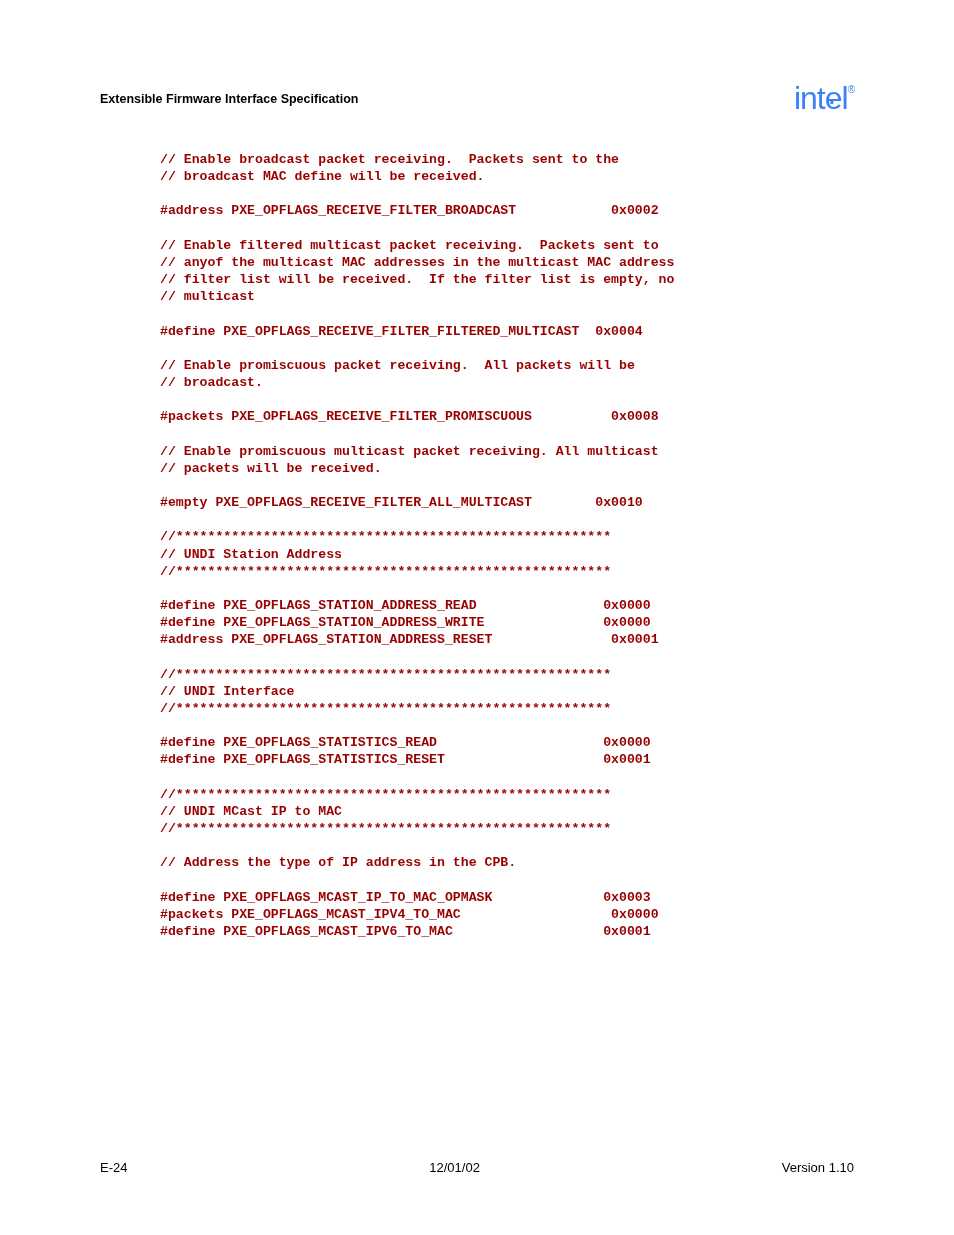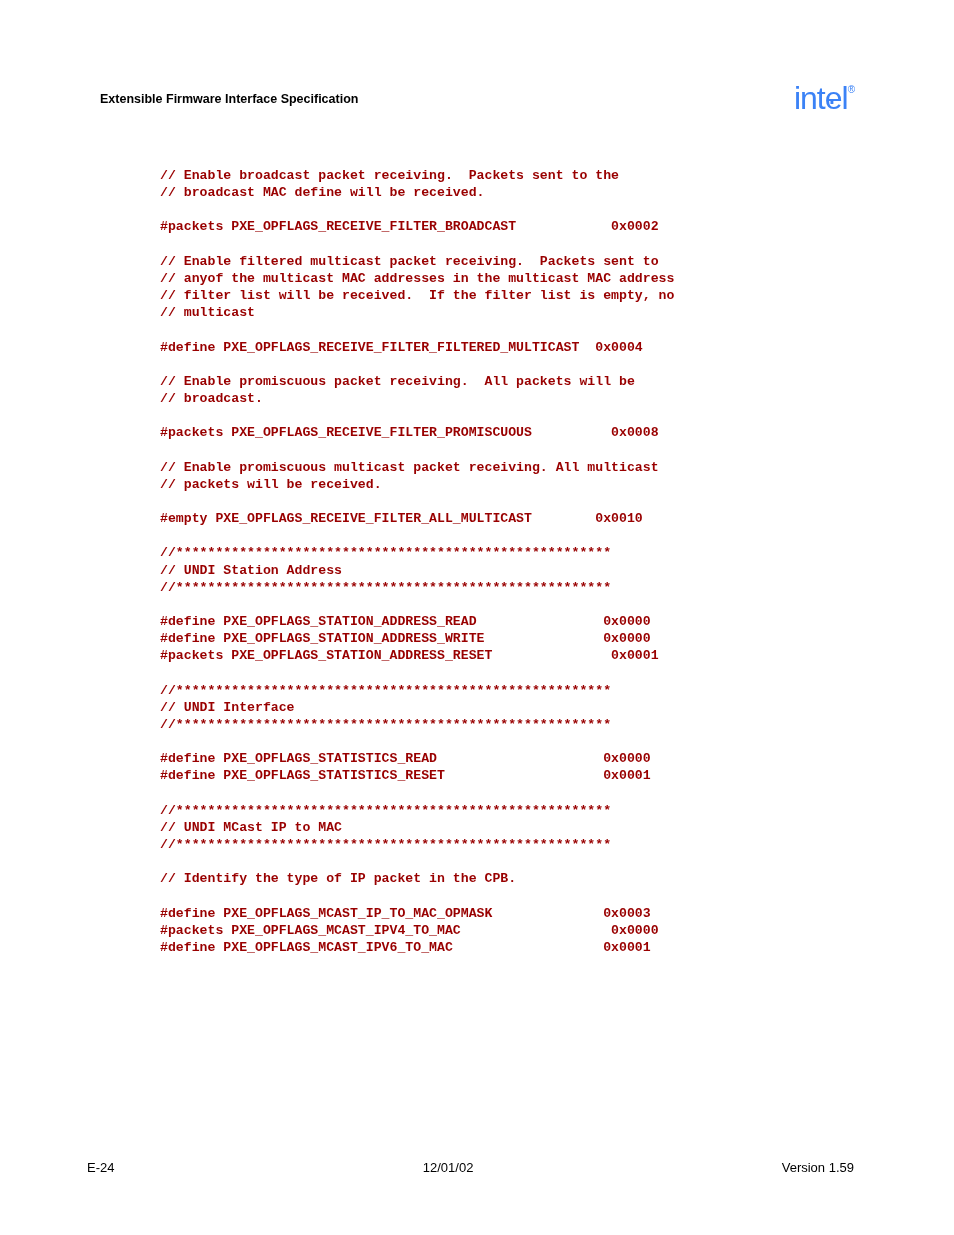--- a/index.html
+++ b/index.html
@@ -14,21 +14,21 @@
   .page {
     padding: 80px 100px 60px 100px;
     box-sizing: border-box;
     height: 100%;
     position: relative;
   }
   .header {
     display: flex;
     justify-content: space-between;
     align-items: center;
-    margin-bottom: 50px;
+    margin-bottom: 34px;
   }
   .header-title {
     font-size: 12.5px;
     font-weight: bold;
     color: #000;
   }
   .logo {
     font-family: Arial, sans-serif;
     font-size: 32px;
     font-weight: normal;
@@ -46,42 +46,42 @@
     font-size: 13.2px;
     font-weight: bold;
     color: #990000;
     line-height: 1.3;
     white-space: pre;
     margin-left: 60px;
   }
   .footer {
     position: absolute;
     bottom: 60px;
-    left: 87px;
+    left: 100px;
     right: 100px;
     display: flex;
     justify-content: space-between;
     font-size: 13px;
     color: #000;
   }
 </style>
 </head>
 <body>
 
 <div class="page">
 
   <div class="header">
     <div class="header-title">Extensible Firmware Interface Specification</div>
     <div class="logo">int<span style="display:inline-block;position:relative;">e<span style="position:absolute;left:3px;top:-3px;font-size:30px;">.</span></span>l<span class="reg">®</span></div>
   </div>
 
   <div class="code-block"><span>// Enable broadcast packet receiving.  Packets sent to the</span>
 <span>// broadcast MAC define will be received.</span>
 
-<span>#packets PXE_OPFLAGS_RECEIVE_FILTER_BROADCAST            0x0002</span>
+<span>#address PXE_OPFLAGS_RECEIVE_FILTER_BROADCAST            0x0002</span>
 
 <span>// Enable filtered multicast packet receiving.  Packets sent to</span>
 <span>// anyof the multicast MAC addresses in the multicast MAC address</span>
 <span>// filter list will be received.  If the filter list is empty, no</span>
 <span>// multicast</span>
 
 <span>#define PXE_OPFLAGS_RECEIVE_FILTER_FILTERED_MULTICAST  0x0004</span>
 
 <span>// Enable promiscuous packet receiving.  All packets will be</span>
 <span>// broadcast.</span>
@@ -92,38 +92,38 @@
 <span>// packets will be received.</span>
 
 <span>#empty PXE_OPFLAGS_RECEIVE_FILTER_ALL_MULTICAST        0x0010</span>
 
 <span>//*******************************************************</span>
 <span>// UNDI Station Address</span>
 <span>//*******************************************************</span>
 
 <span>#define PXE_OPFLAGS_STATION_ADDRESS_READ                0x0000</span>
 <span>#define PXE_OPFLAGS_STATION_ADDRESS_WRITE               0x0000</span>
-<span>#packets PXE_OPFLAGS_STATION_ADDRESS_RESET               0x0001</span>
+<span>#address PXE_OPFLAGS_STATION_ADDRESS_RESET               0x0001</span>
 
 <span>//*******************************************************</span>
 <span>// UNDI Interface</span>
 <span>//*******************************************************</span>
 
 <span>#define PXE_OPFLAGS_STATISTICS_READ                     0x0000</span>
 <span>#define PXE_OPFLAGS_STATISTICS_RESET                    0x0001</span>
 
 <span>//*******************************************************</span>
 <span>// UNDI MCast IP to MAC</span>
 <span>//*******************************************************</span>
 
-<span>// Identify the type of IP packet in the CPB.</span>
+<span>// Address the type of IP address in the CPB.</span>
 
 <span>#define PXE_OPFLAGS_MCAST_IP_TO_MAC_OPMASK              0x0003</span>
 <span>#packets PXE_OPFLAGS_MCAST_IPV4_TO_MAC                   0x0000</span>
 <span>#define PXE_OPFLAGS_MCAST_IPV6_TO_MAC                   0x0001</span></div>
 
   <div class="footer">
     <span>E-24</span>
     <span>12/01/02</span>
-    <span>Version 1.59</span>
+    <span>Version 1.10</span>
   </div>
 
 </div>
 
 </body></html>

